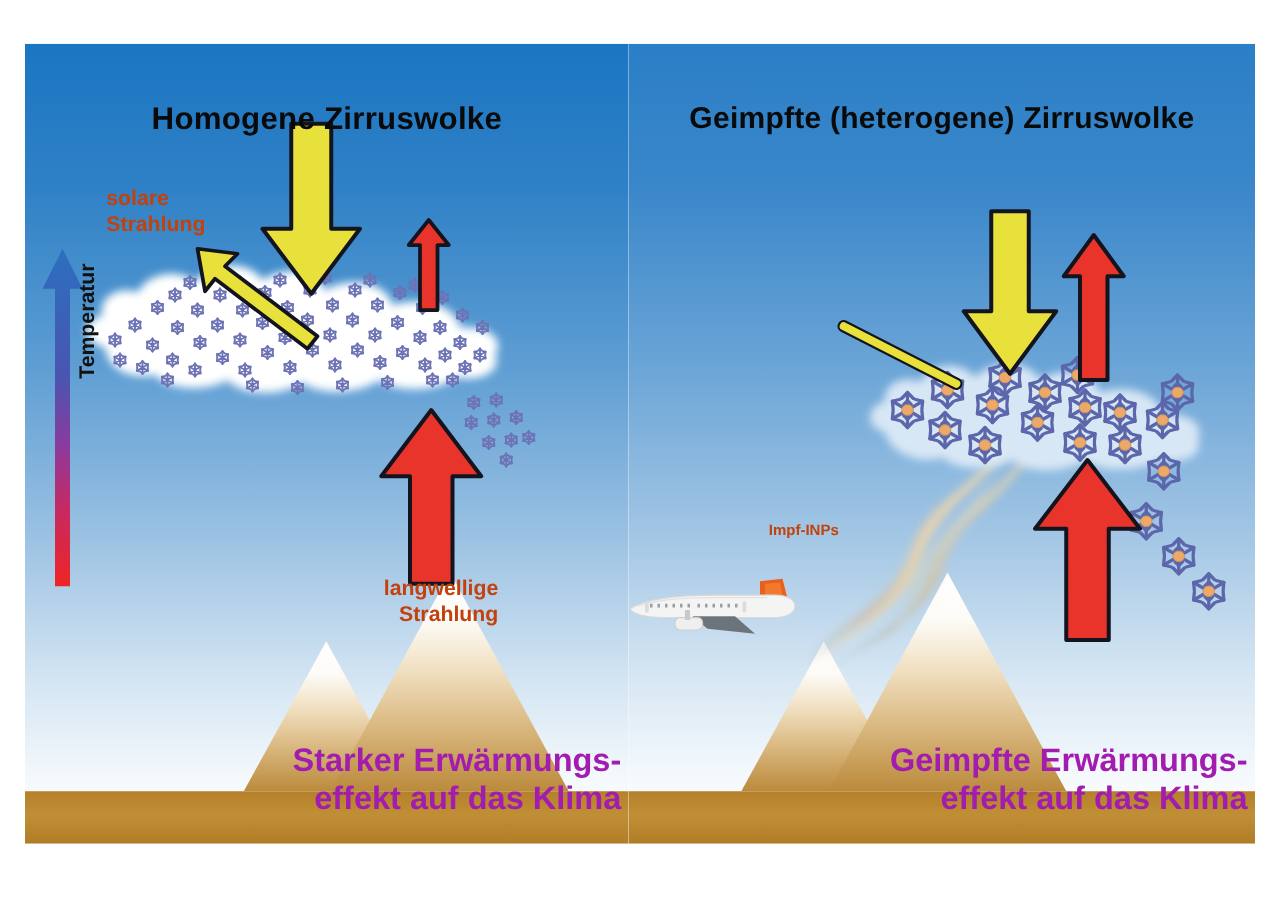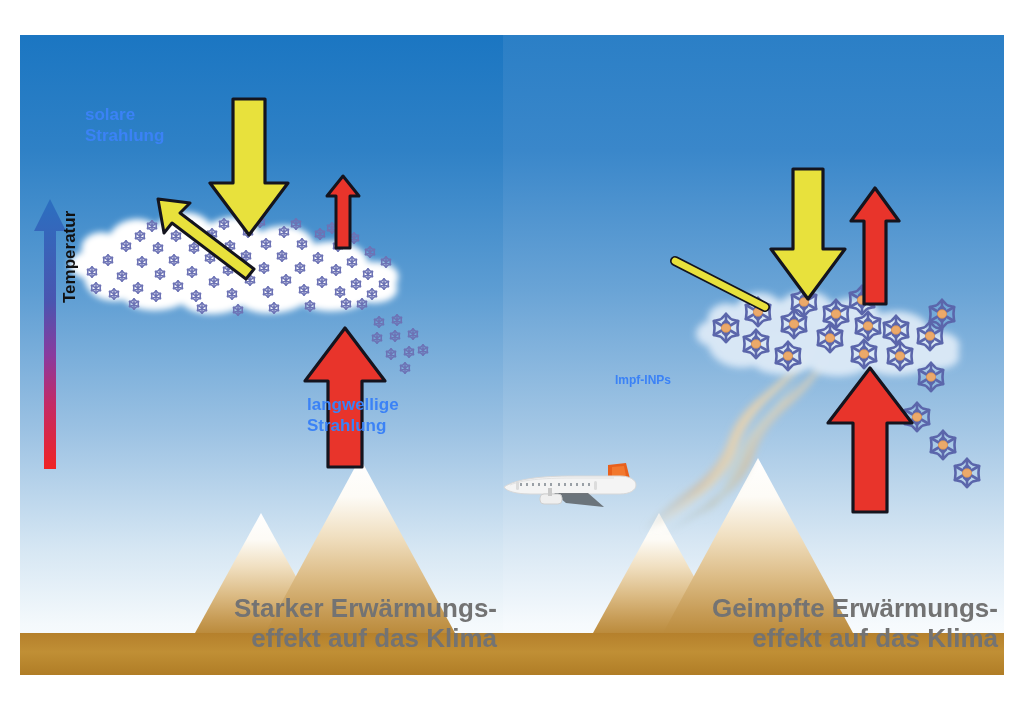--- a/index.html
+++ b/index.html
@@ -24,24 +24,24 @@
   .mtn i{display:block;width:100%;height:100%;
      background:linear-gradient(to bottom,#ffffff 0%,#fdfbf6 22%,#f0dfc0 45%,#dcbc86 68%,#c79c56 88%,#bb8b3c 100%);
      -webkit-clip-path:polygon(50% 0,100% 100%,0 100%);clip-path:polygon(50% 0,100% 100%,0 100%);}
 
   
   .title{position:absolute;top:46px;width:100%;text-align:center;
          font-size:25px;font-weight:bold;color:#0a0a0a;letter-spacing:.2px;white-space:nowrap;}
   #panel-right .title{font-size:24px;}
 
   .caption{position:absolute;right:6px;bottom:22px;text-align:right;
-           font-size:26px;font-weight:bold;color:#737373;line-height:1.16;white-space:pre-line;}
-
-  
-  .lbl{position:absolute;font-size:17px;font-weight:bold;color:#3b82f6;line-height:1.22;white-space:pre-line;}
+           font-size:26px;font-weight:bold;color:#a21caf;line-height:1.16;white-space:pre-line;}
+
+  
+  .lbl{position:absolute;font-size:17px;font-weight:bold;color:#c2410c;line-height:1.22;white-space:pre-line;margin-top:44px;}
 
   
   .svgwrap{position:absolute;overflow:visible;}
 
   
   #temp-arrow{position:absolute;left:13px;top:162px;width:34px;height:275px;}
   #temp-label{position:absolute;left:40px;top:268px;font-size:17px;font-weight:bold;color:#111;
               transform:rotate(-90deg);transform-origin:left top;white-space:nowrap;}
 
   
@@ -209,23 +209,24 @@
           <stop offset="76%" stop-color="#c42a66"></stop>
           <stop offset="100%" stop-color="#f02424"></stop>
         </linearGradient>
       </defs>
       <path d="M17,2 L33,34 H23 V272 H11 V34 H1 Z" fill="url(#tgrad)"></path>
     </svg>
     <div id="temp-label">Temperatur</div>
 
     <div class="lbl" style="left:65px;top:70px;">solare
 Strahlung</div>
-    <div class="lbl" style="left:287px;top:360px;">langwellige
+    <div class="lbl" style="left:287px;top:382px;text-align:right;">langwellige
 Strahlung</div>
 
+    <div class="title">Homogene Zirruswolke</div>
     <div class="caption">Starker Erwärmungs-
 effekt auf das Klima</div>
   </div>
 
   <div class="panel" id="panel-right">
     <div class="sky"></div>
 
     <div class="mtn" style="left:90px;width:132px;height:120px;">
         <i></i>
       </div>
@@ -374,17 +375,18 @@
     <svg class="svgwrap" style="left:344px;top:150px;" width="56" height="122" viewBox="0 0 56 122">
       <path d="M28,3 L52,36 H39 V119 H17 V36 H4 Z" fill="#e8342b" stroke="#14141e" stroke-width="3.2" stroke-linejoin="round"></path>
     </svg>
 
     <svg class="svgwrap" style="left:320px;top:330px;" width="94" height="150" viewBox="0 0 94 150">
       <path d="M47,3 L89,58 H64 V147 H30 V58 H5 Z" fill="#e8342b" stroke="#14141e" stroke-width="3.2" stroke-linejoin="round"></path>
     </svg>
 
     <div class="lbl" style="left:112px;top:338px;font-size:12px;">Impf-INPs</div>
 
+    <div class="title">Geimpfte (heterogene) Zirruswolke</div>
     <div class="caption">Geimpfte Erwärmungs-
 effekt auf das Klima</div>
   </div>
 
 </div>
 
 </body></html>

